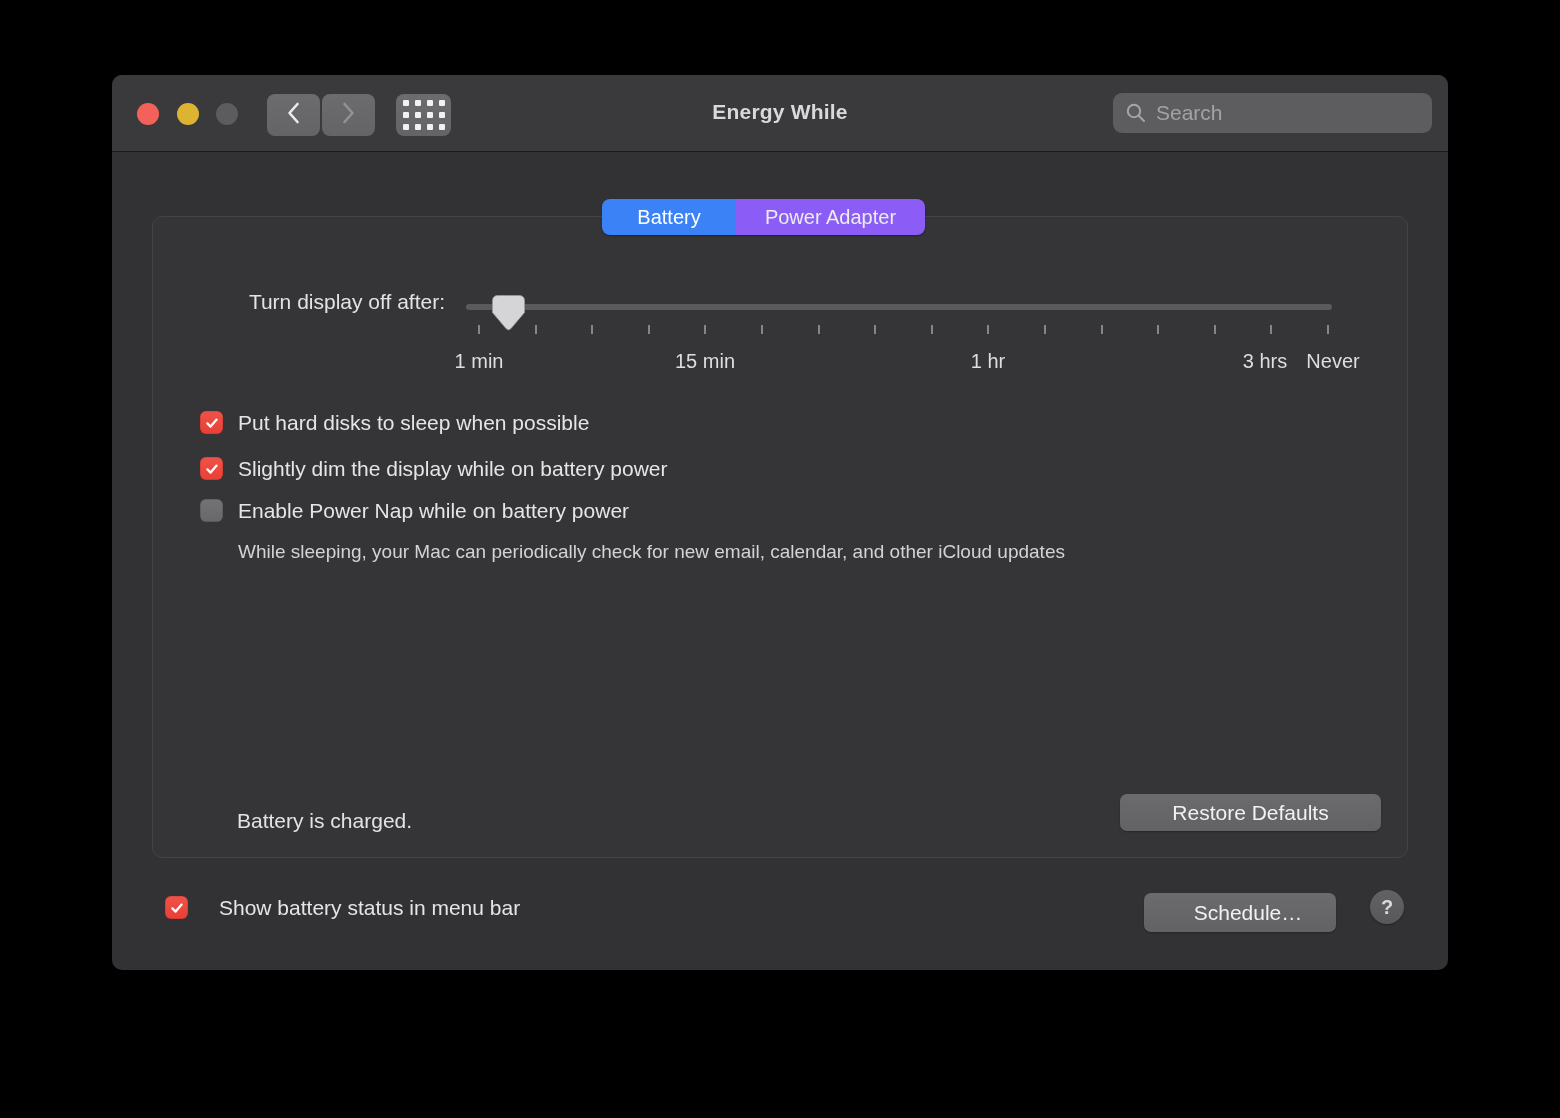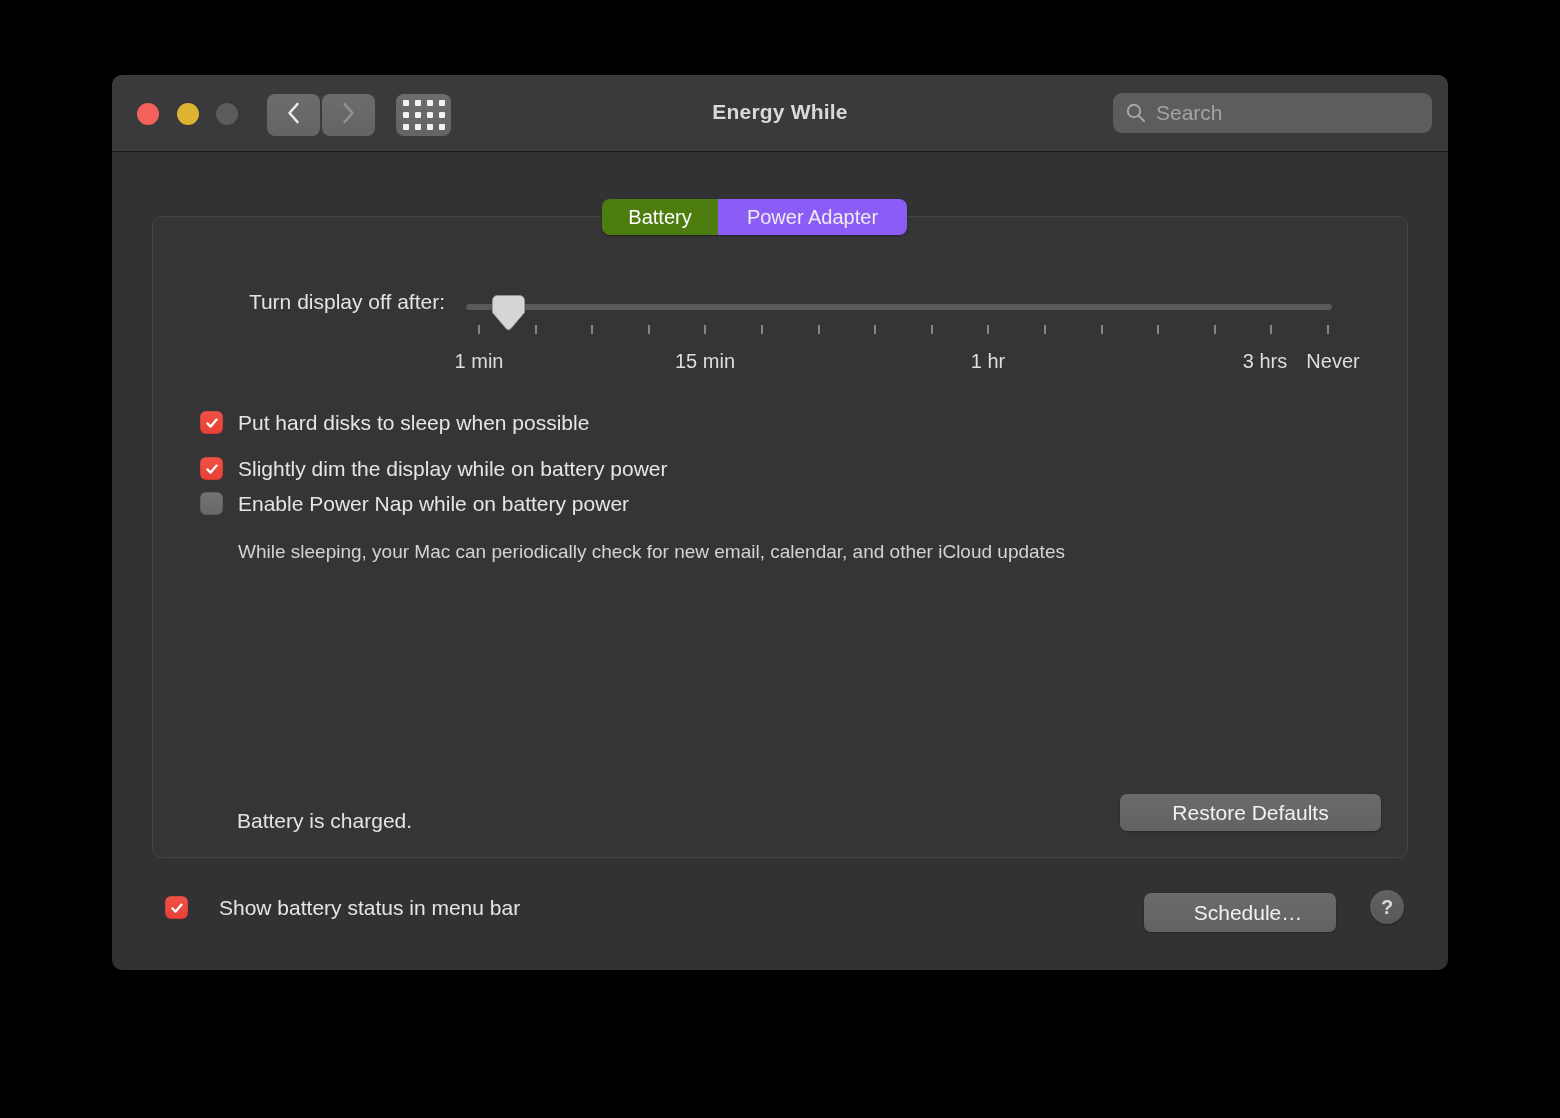--- a/index.html
+++ b/index.html
@@ -53,21 +53,21 @@
 
   
   .tabs {
     position: absolute; left: 490px; top: 124px; height: 36px; display: flex;
     border-radius: 8px; box-shadow: 0 1px 2px rgba(0,0,0,.35); z-index: 3;
   }
   .tab {
     height: 36px; display: flex; align-items: center; justify-content: center;
     font-size: 20px; color: #ececed; cursor: default;
   }
-  .tab.selected { width: 116px; background: #4d7c0f; border-radius: 8px 0 0 8px; color: #ffffff; }
+  .tab.selected { width: 134px; background: #3b82f6; border-radius: 8px 0 0 8px; color: #ffffff; }
   .tab.normal   { width: 189px; background: #8b5cf6; border-radius: 0 8px 8px 0; text-align: right; }
 
   
   .panel {
     position: absolute; left: 40px; top: 141px; width: 1256px; height: 642px;
     background: #353538; border: 1px solid #444447; border-radius: 10px;
   }
 
   .display-label {
     position: absolute; left: 0; top: 73px; width: 292px; text-align: right;
@@ -99,21 +99,21 @@
     display: flex; align-items: center; justify-content: center;
   }
   .cbx.on  { background: linear-gradient(#f05247, #e84036); box-shadow: inset 0 0 0 .5px rgba(0,0,0,.2); }
   .cbx.off { background: linear-gradient(#737376, #68686b); box-shadow: inset 0 0 0 .5px rgba(0,0,0,.25); }
 
   .optrow {
     position: absolute; left: 47px; display: flex; align-items: center; gap: 15px;
     height: 23px;
   }
   .optrow .lbl { font-size: 21px; color: #e5e5e6; white-space: nowrap; }
-  .row-0 { top: 194px; align-items: center; } .row-1 { top: 240px; } .row-2 { top: 275px; text-align: center; }
+  .row-0 { top: 194px; align-items: center; } .row-1 { top: 240px; } .row-2 { top: 282px; text-align: center; }
   .opt-desc {
     position: absolute; left: 85px; top: 324px; font-size: 19px; color: #d3d3d5; white-space: nowrap;
   }
 
   .battery-status { position: absolute; left: 84px; top: 592px; font-size: 21px; color: #e3e3e4; }
 
   .pushbtn {
     background: linear-gradient(#6b6b6e, #626265); border: none; border-radius: 7px;
     color: #f1f1f2; font-family: "Liberation Sans", sans-serif; font-size: 21px;
     box-shadow: 0 1px 2px rgba(0,0,0,.3);

